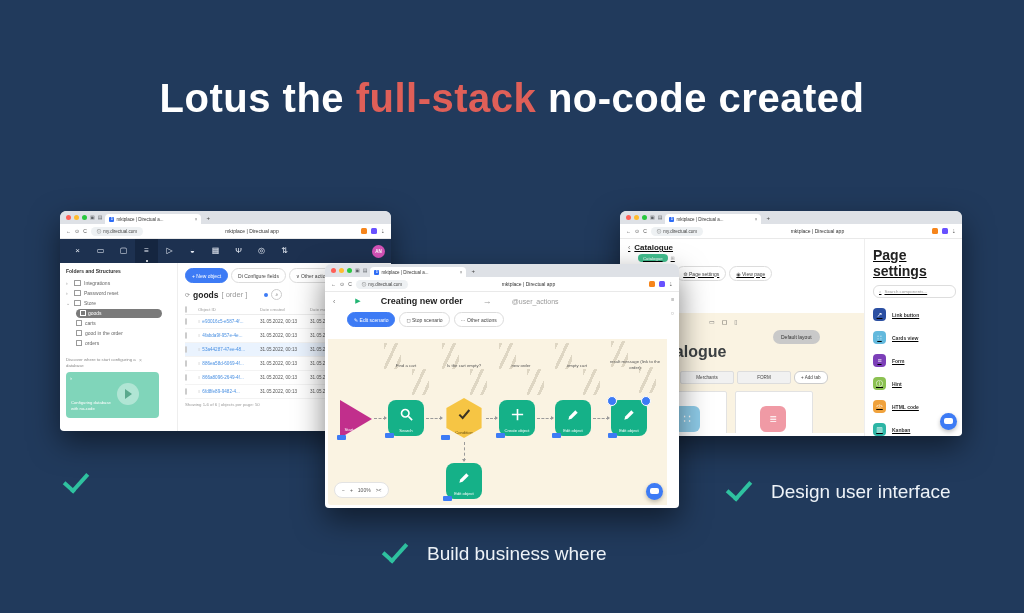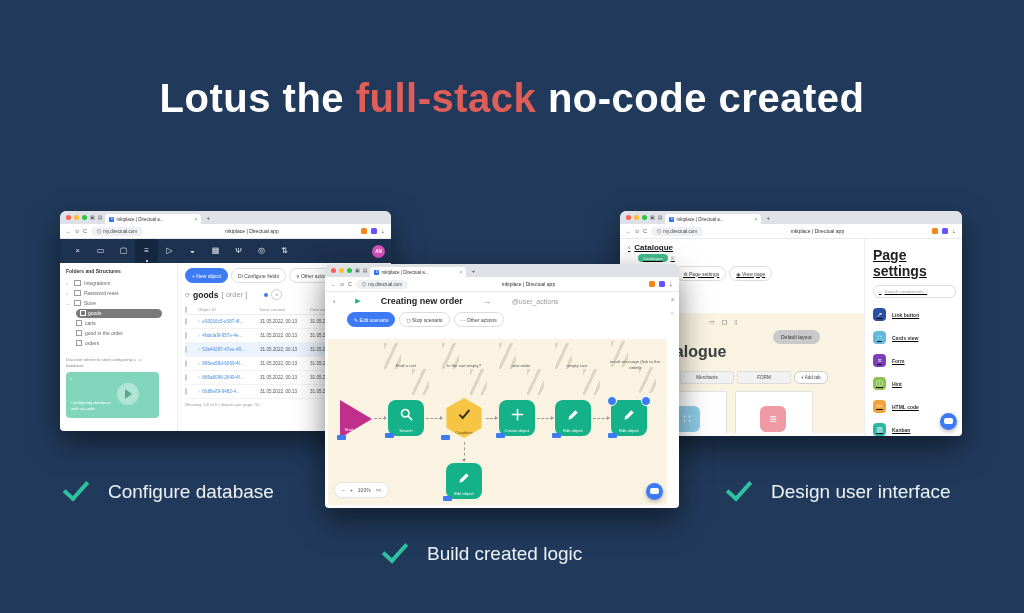--- a/index.html
+++ b/index.html
@@ -171,25 +171,24 @@
              height:14px;display:flex;align-items:center;gap:5px;padding:0 7px;font-size:5px;color:#555;}
   #lg-chat{right:4px;bottom:5px;}
 </style>
 </head>
 <body>
 
 <div class="headline"><span>Lotus the </span><span class="accent">full-stack</span><span> no-code created</span></div>
 
 <div class="feature" style="left:64px;top:481px;">
   <span class="check"></span>
-  <span>Configure database</span>
 </div>
 <div class="feature" style="left:383px;top:543px;">
   <span class="check"></span>
-  <span>Build created logic</span>
+  <span>Build business where</span>
 </div>
 <div class="feature" style="left:727px;top:481px;align-items:center;">
   <span class="check"></span>
   <span>Design user interface</span>
 </div>
 
 <div class="window" id="db-window">
   <div class="tabbar">
     <span class="dot r"></span>
     <span class="dot y"></span>

